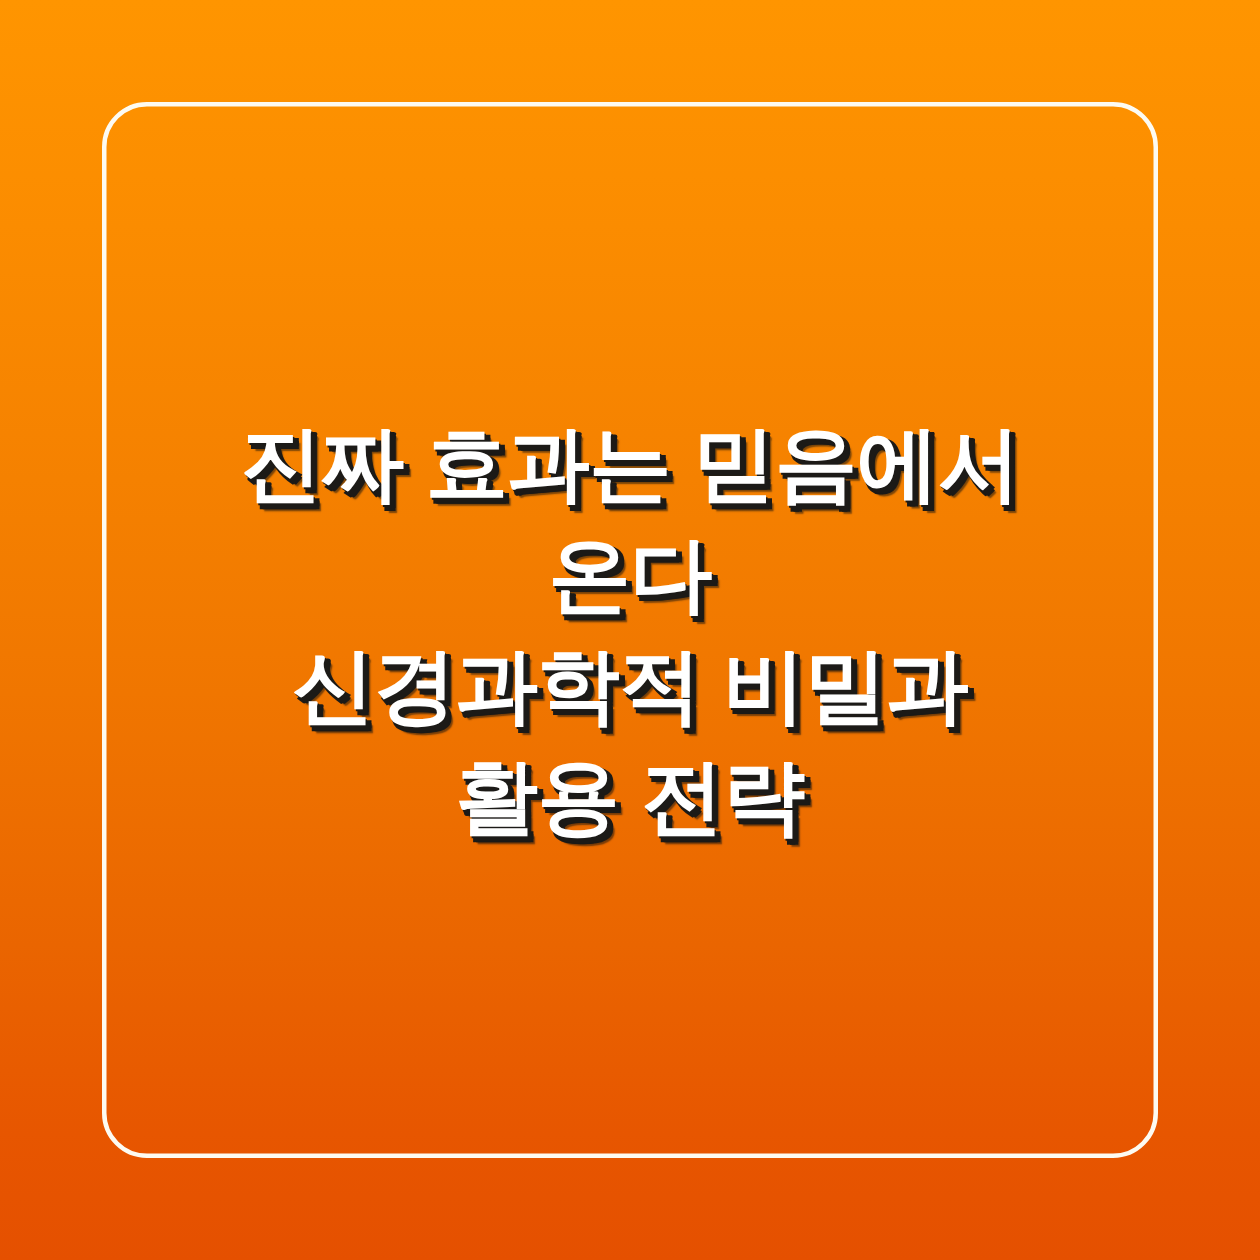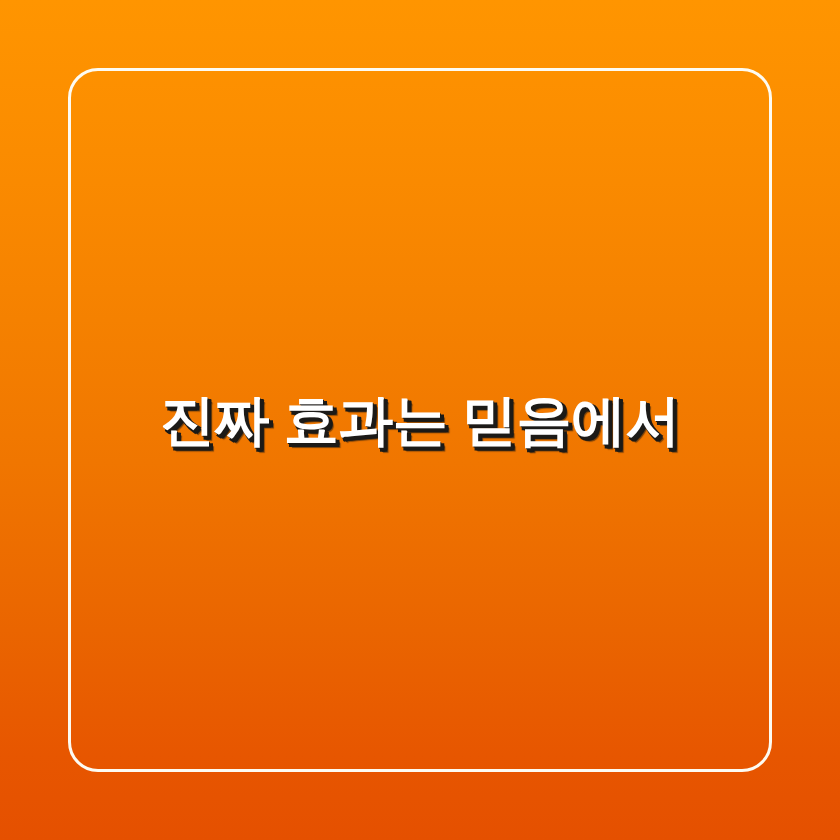--- a/index.html
+++ b/index.html
@@ -78,15 +78,18 @@
 </style>
 </head>
 <body>
 
 <div id="canvas">
 
   <div id="frame"></div>
 
   <div id="title-block">
     <span class="title-line">진짜 효과는 믿음에서</span>
+    <span class="title-line">온다</span>
+    <span class="title-line">신경과학적 비밀과</span>
+    <span class="title-line">활용 전략</span>
   </div>
 
 </div>
 
 </body></html>

